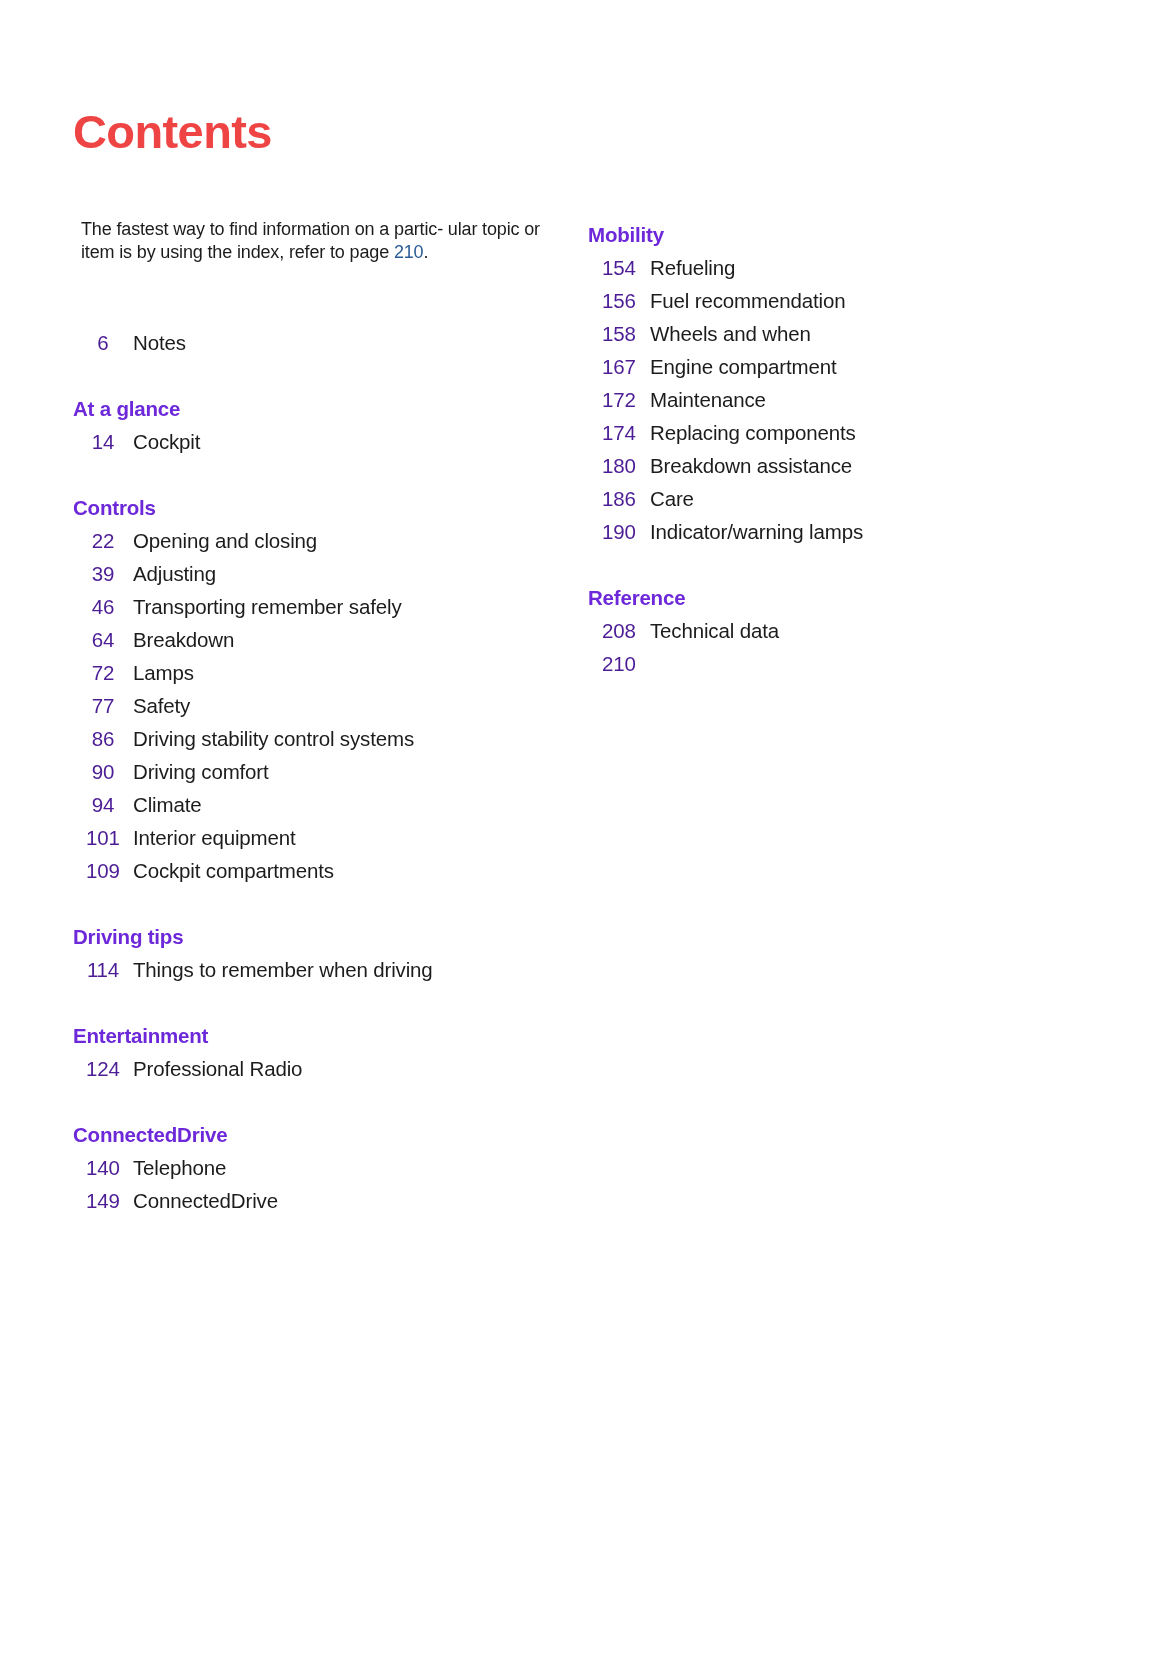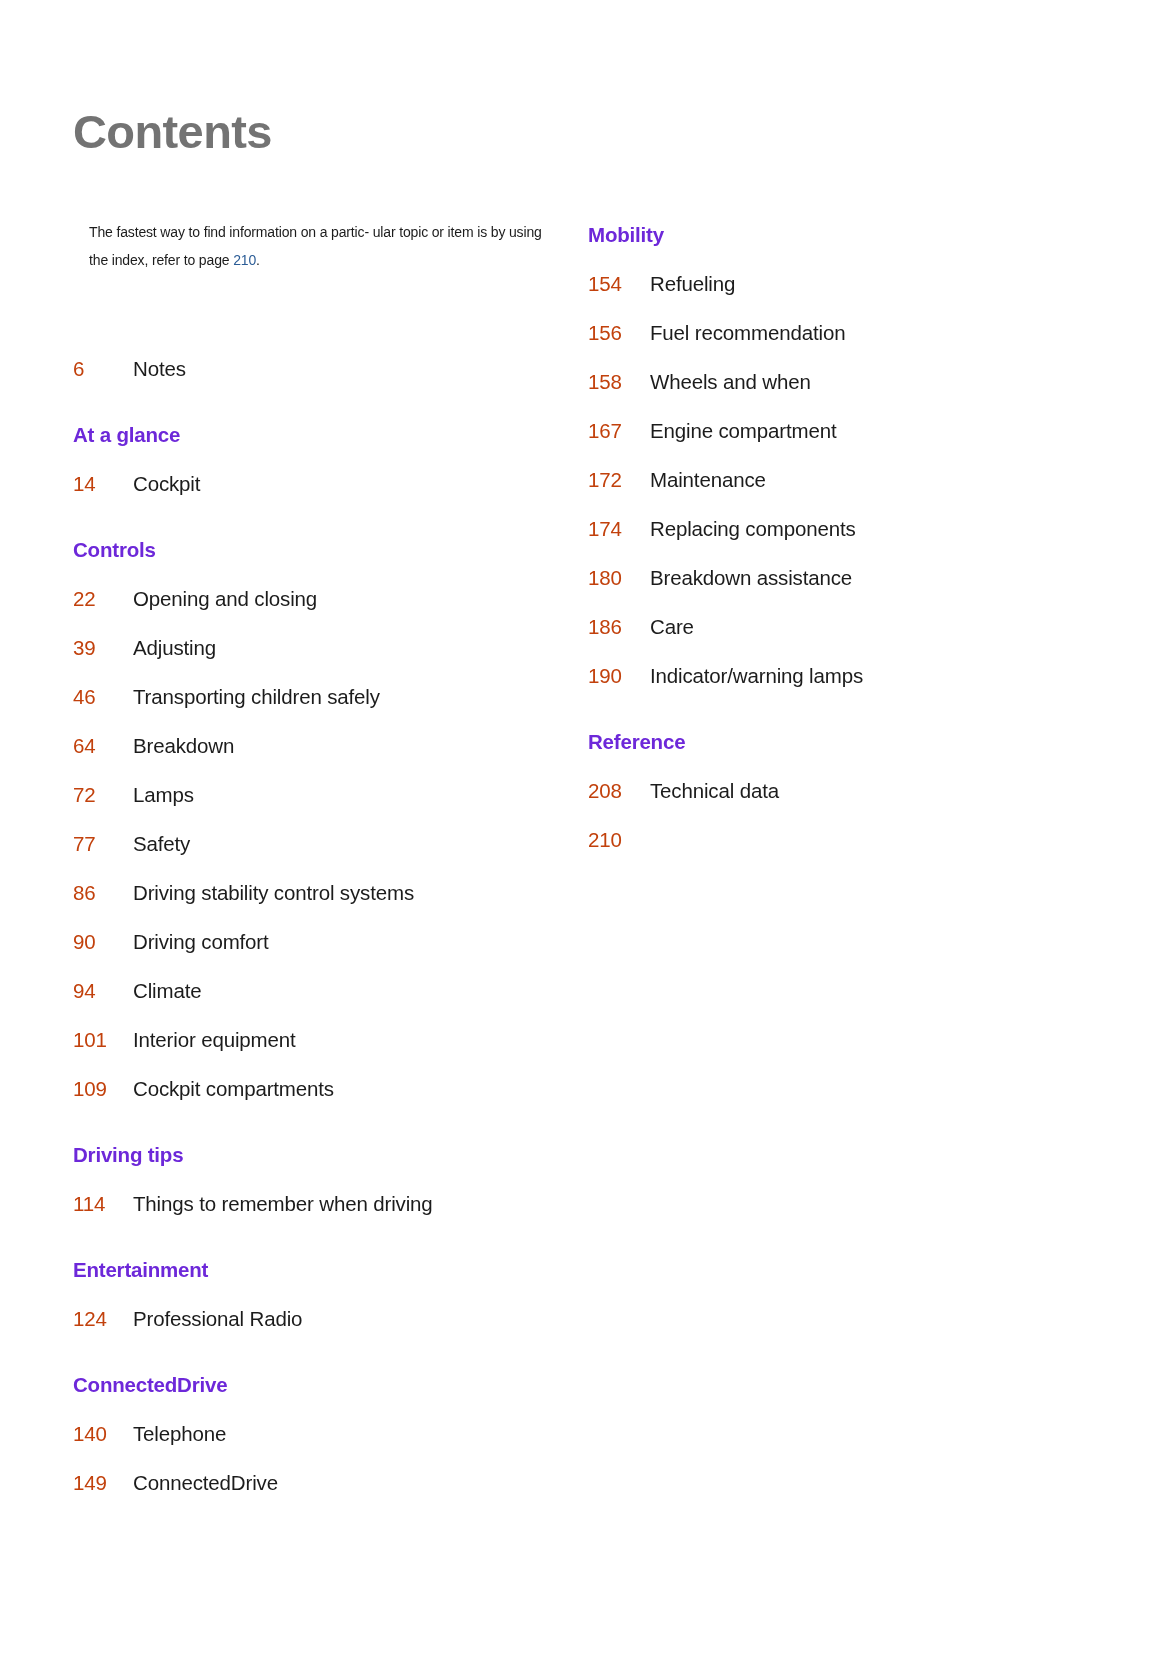--- a/index.html
+++ b/index.html
@@ -26,44 +26,44 @@
     background: #ffffff;
   }
 
   .page-title {
     position: absolute;
     left: 73px;
     top: 108px;
     font-size: 47px;
     font-weight: bold;
     letter-spacing: -0.6px;
-    color: #737373;
+    color: #ef4444;
     line-height: 1;
     margin: 0;
   }
 
   .columns {
     position: absolute;
     left: 0;
     top: 218px;
     width: 1165px;
   }
 
   .col {
     position: absolute;
     top: 0;
   }
   .col-left  { left: 73px;  width: 478px; }
   .col-right { left: 588px; width: 480px; }
 
   .intro {
-    font-size: 14px;
-    line-height: 28px;
+    font-size: 18px;
+    line-height: 23px;
     color: #1C1C1C;
-    margin: 0 0 0 16px;
+    margin: 0 0 0 8px;
     width: 472px;
     letter-spacing: -0.15px;
   }
   .intro .pagelink {
     color: #2B5C96;
   }
 
   .section {
     margin-top: 0;
   }
@@ -86,23 +86,22 @@
   .toc-row {
     display: flex;
     align-items: baseline;
     line-height: 33px;
     font-size: 20.5px;
     letter-spacing: -0.15px;
   }
   .toc-page {
     flex: 0 0 auto;
     width: 60px;
-    color: #c2410c;
-    text-align: left;
-    margin-top: 16px;
+    color: #4c1d95;
+    text-align: center;
   }
   .toc-label {
     flex: 1 1 auto;
     color: #1C1C1C;
     white-space: nowrap;
   }
 
   
   .col-right .toc-page { width: 62px; }
 </style>
@@ -147,21 +146,21 @@
             <div class="toc-row">
               <span class="toc-page">22</span>
               <span class="toc-label">Opening and closing</span>
             </div>
             <div class="toc-row">
               <span class="toc-page">39</span>
               <span class="toc-label">Adjusting</span>
             </div>
             <div class="toc-row">
               <span class="toc-page">46</span>
-              <span class="toc-label">Transporting children safely</span>
+              <span class="toc-label">Transporting remember safely</span>
             </div>
             <div class="toc-row">
               <span class="toc-page">64</span>
               <span class="toc-label">Breakdown</span>
             </div>
             <div class="toc-row">
               <span class="toc-page">72</span>
               <span class="toc-label">Lamps</span>
             </div>
             <div class="toc-row">

